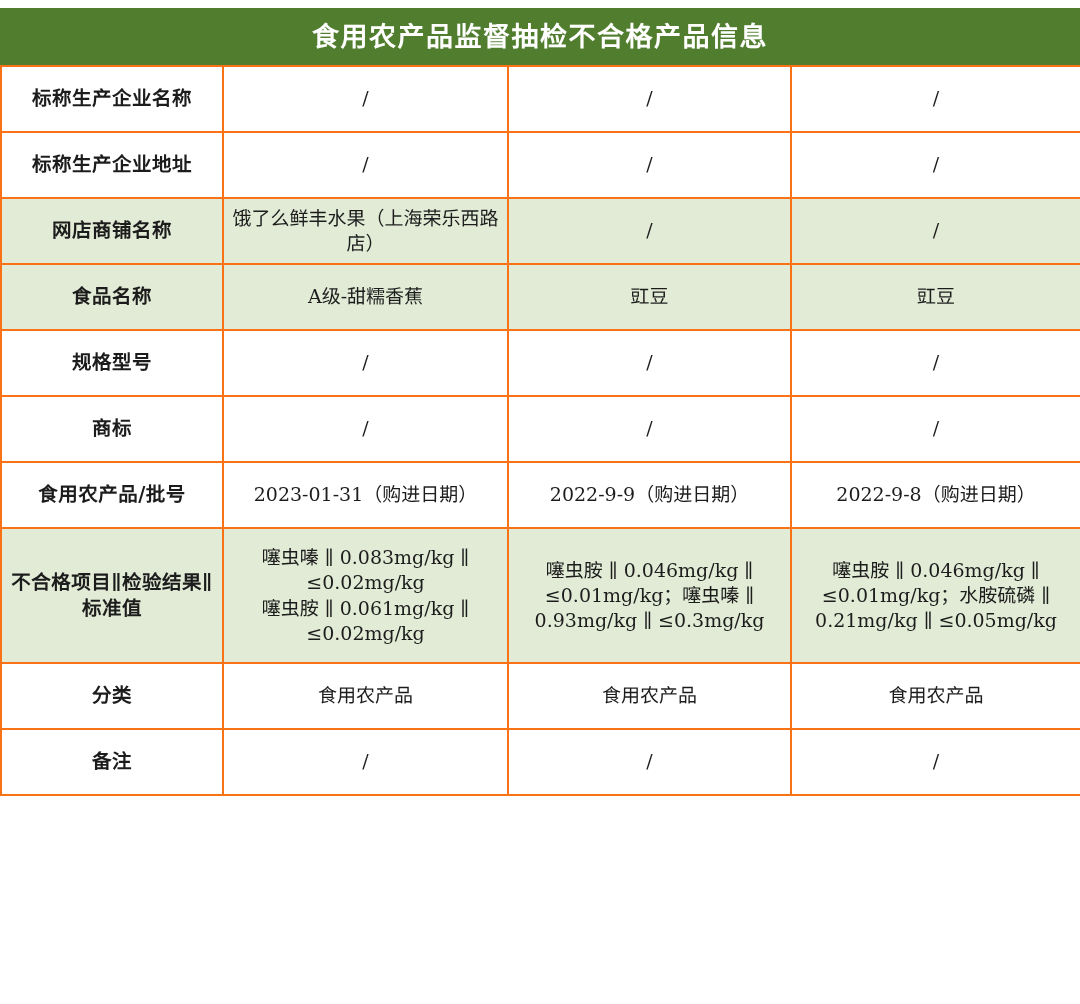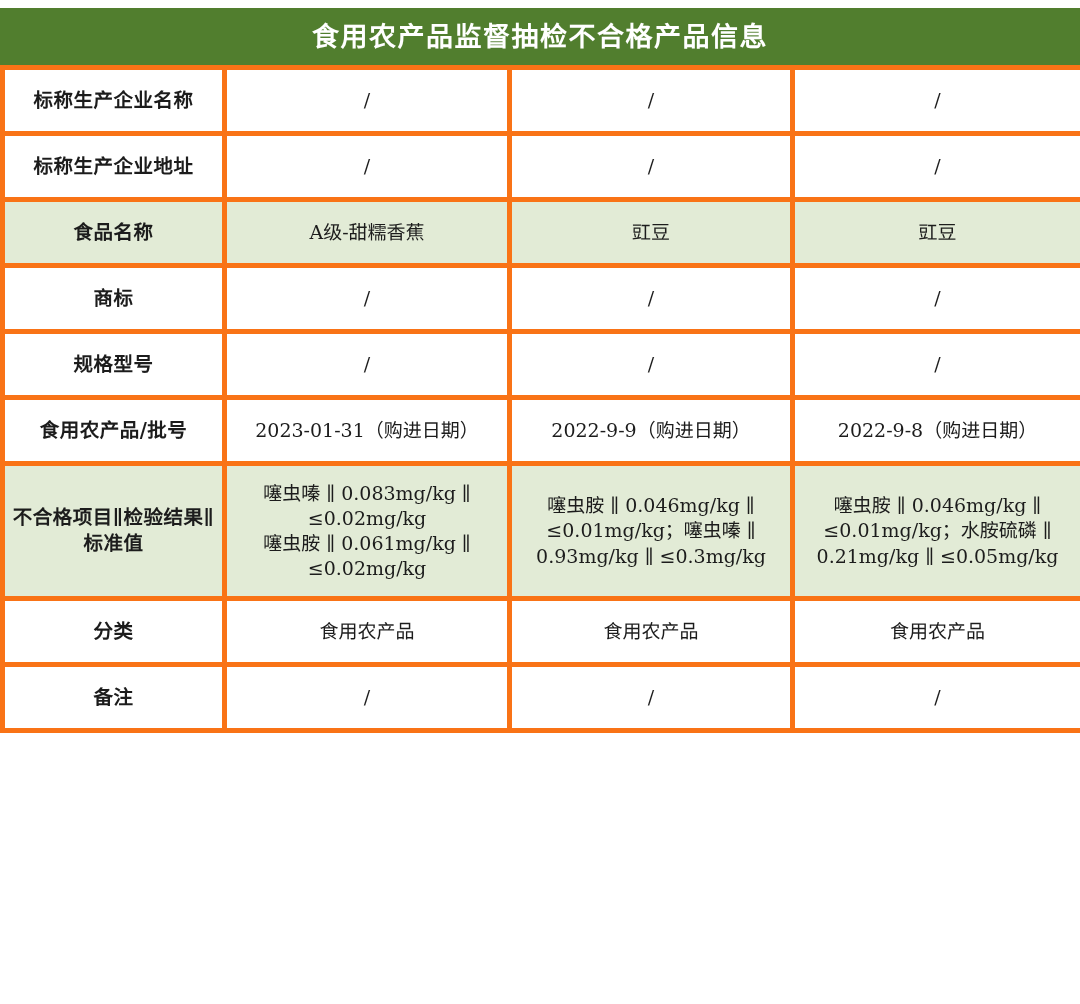--- a/index.html
+++ b/index.html
@@ -53,21 +53,21 @@
     width: 1080px;
     border-collapse: collapse;
     table-layout: fixed;
   }
   .info-table col.c-label { width: 222px; }
   .info-table col.c-a     { width: 285px; }
   .info-table col.c-b     { width: 283px; }
   .info-table col.c-c     { width: 290px; }
 
   .info-table td {
-    border: 5px solid #f97316;
+    border: 2px solid #f97316;
     text-align: center;
     vertical-align: middle;
     padding: 6px 8px;
     box-sizing: border-box;
     font-size: 19px;
     line-height: 1.32;
     color: #1c1c1c;
     word-break: break-word;
   }
   .info-table td.label {
@@ -122,38 +122,44 @@
 
       <tr class="plain r-std">
         <td class="label">标称生产企业地址</td>
         <td class="val-slash">/</td>
         <td class="val-slash">/</td>
         <td class="val-slash">/</td>
       </tr>
 
 
 
+      <tr class="tint r-tall">
+        <td class="label">网店商铺名称</td>
+        <td>饿了么鲜丰水果（上海荣乐西路店）</td>
+        <td class="val-slash">/</td>
+        <td class="val-slash">/</td>
+      </tr>
 
 
       <tr class="tint r-std">
         <td class="label">食品名称</td>
         <td>A级-甜糯香蕉</td>
         <td>豇豆</td>
         <td>豇豆</td>
       </tr>
 
       <tr class="plain r-std">
+        <td class="label">规格型号</td>
+        <td class="val-slash">/</td>
+        <td class="val-slash">/</td>
+        <td class="val-slash">/</td>
+      </tr>
+
+      <tr class="plain r-std">
         <td class="label">商标</td>
-        <td class="val-slash">/</td>
-        <td class="val-slash">/</td>
-        <td class="val-slash">/</td>
-      </tr>
-
-      <tr class="plain r-std">
-        <td class="label">规格型号</td>
         <td class="val-slash">/</td>
         <td class="val-slash">/</td>
         <td class="val-slash">/</td>
       </tr>
 
       <tr class="plain r-std">
         <td class="label">食用农产品/批号</td>
         <td>2023-01-31（购进日期）</td>
         <td>2022-9-9（购进日期）</td>
         <td>2022-9-8（购进日期）</td>

